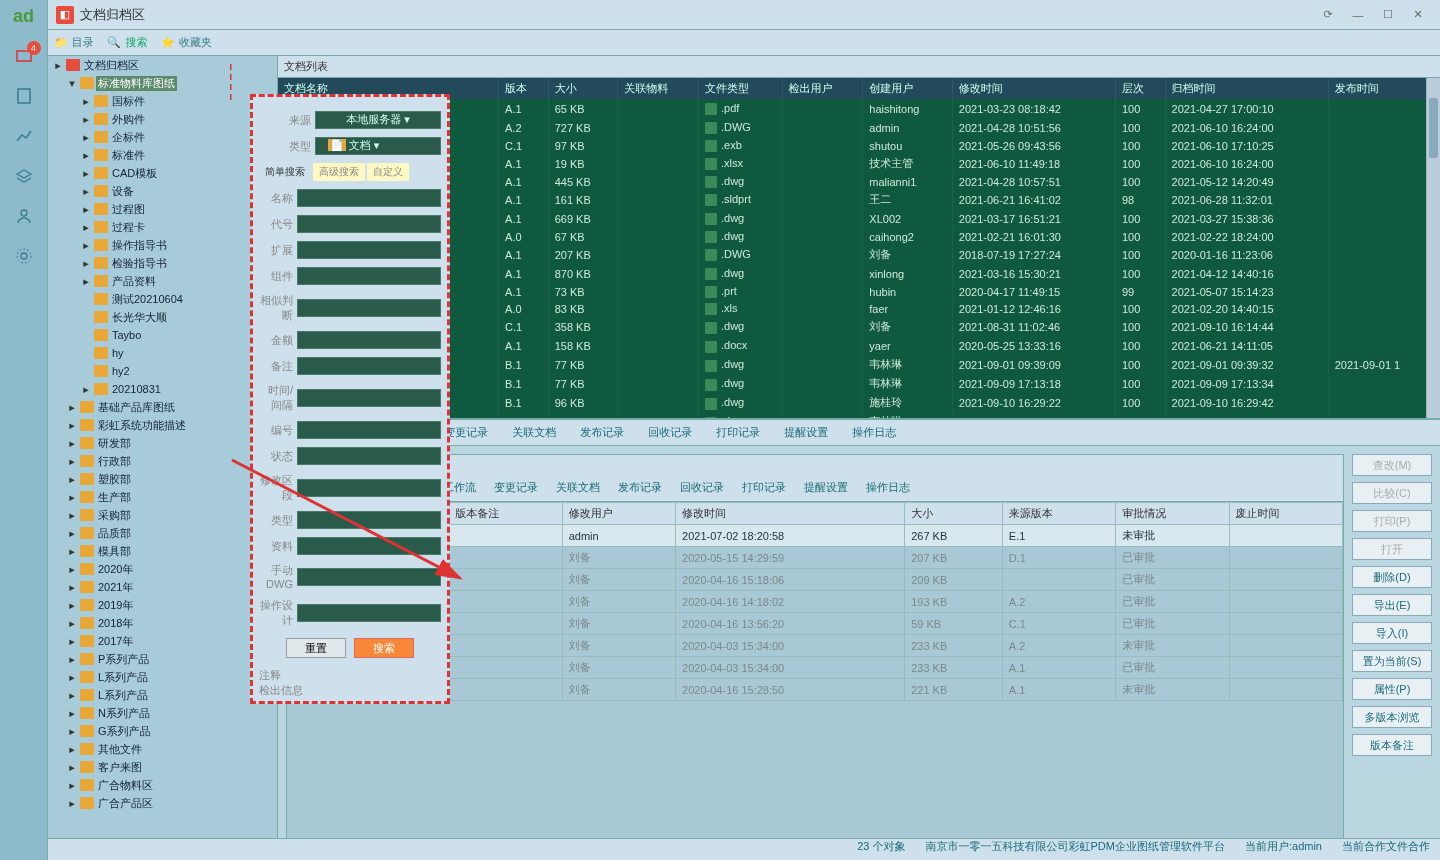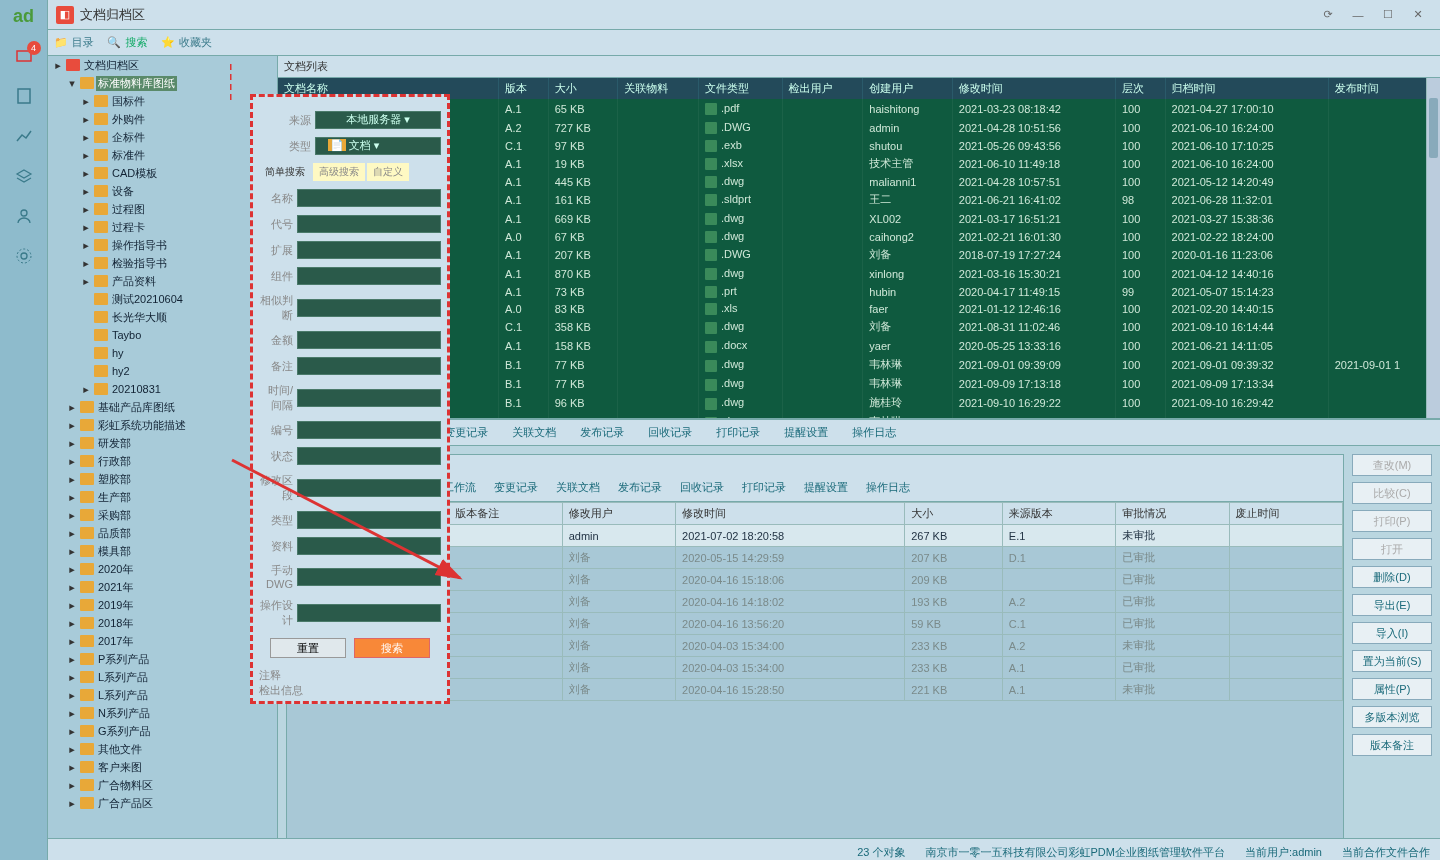--- a/index.html
+++ b/index.html
@@ -53,24 +53,24 @@
 .sidebtns button.dis{color:#aaa}
 
 .popup{position:absolute;left:250px;top:94px;width:200px;height:610px;background:#cde0eb;border:3px dashed #d33;padding:6px;z-index:5}
 .popup .row{display:flex;align-items:center;margin:8px 0}
 .popup .row label{width:56px;text-align:right;color:#888;padding-right:4px}
 .popup .row input,.popup .row .sel{flex:1;height:18px;background:#2a5a4a;border:1px solid #4a7a6a;color:#cfe}
 .popup .ptabs{display:flex;gap:2px;margin:4px 0}
 .popup .ptabs span{padding:2px 6px;background:#fef9c3;color:#888;font-size:10px}
 .popup .ptabs span.active{background:#cde0eb;color:#333}
 .popup .btns{display:flex;gap:8px;justify-content:center;margin-top:10px}
-.popup .btns button{width:76px;height:20px;border:1px solid #999}
+.popup .btns button{width:60px;height:20px;border:1px solid #999}
 .popup .btns .srch{background:#f88838;color:#fff;border-color:#d66}
 .arrow{position:absolute;left:230px;top:60px;z-index:6;pointer-events:none}
-.statusbar{position:absolute;left:48px;right:0;bottom:0;height:22px;background:#cde0eb;border-top:1px solid #7aa;display:flex;align-items:flex-end;justify-content:flex-end;padding:0 10px;color:#1a6a7a;gap:20px;font-size:10px}
+.statusbar{position:absolute;left:48px;right:0;bottom:0;height:22px;background:#cde0eb;border-top:1px solid #7aa;display:flex;align-items:flex-start;justify-content:flex-end;padding:0 10px;color:#1a6a7a;gap:20px;font-size:10px}
 svg{display:block}
 .scrolldummy{position:absolute;right:0;top:0;bottom:0;width:14px;background:#bcd;border-left:1px solid #9bb}
 .scrolldummy .thumb{position:absolute;left:2px;right:2px;background:#8ab;border-radius:2px}
 </style>
 </head>
 <body>
 
 <div class="leftbar">
   <div class="adlogo">ad</div>
   <div class="lb badge">

